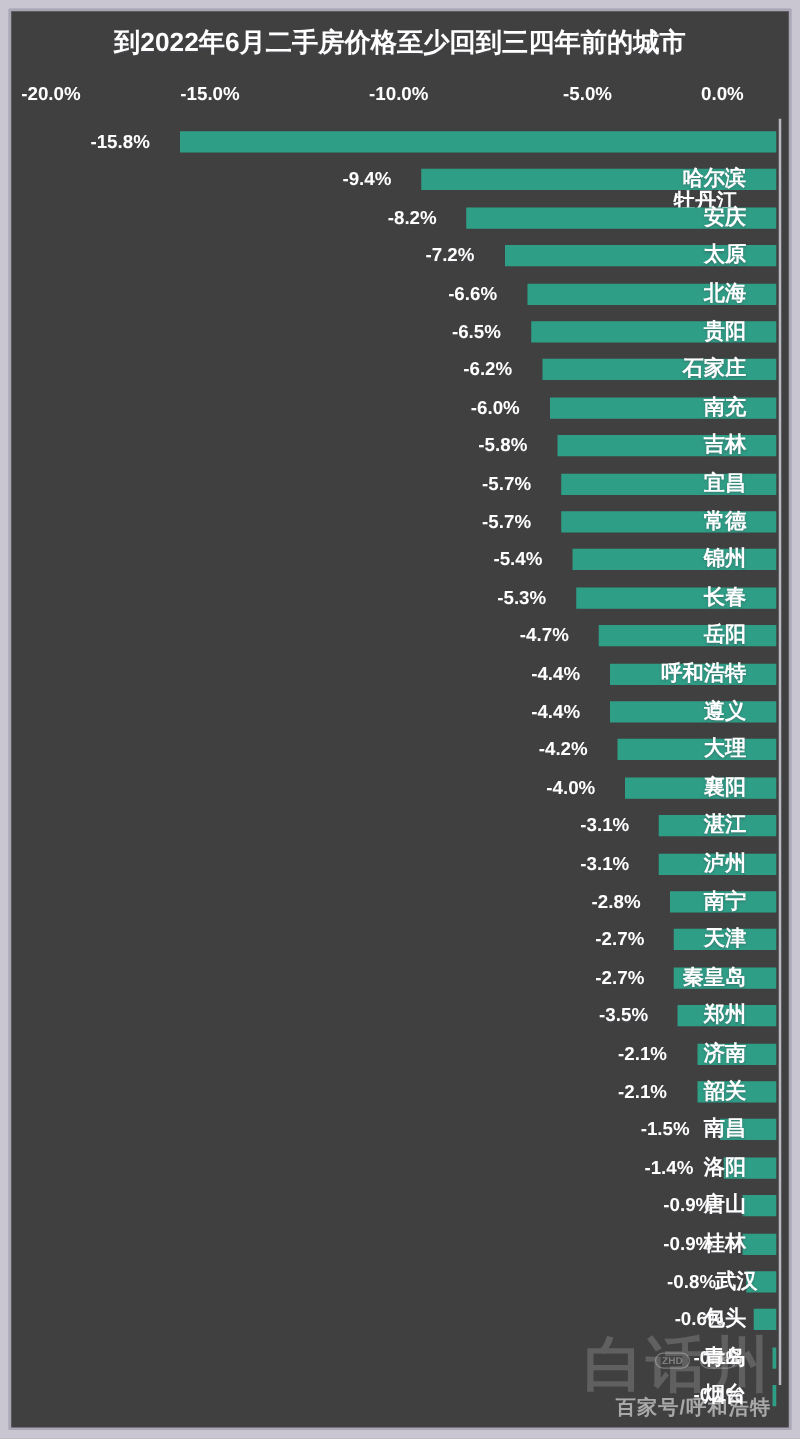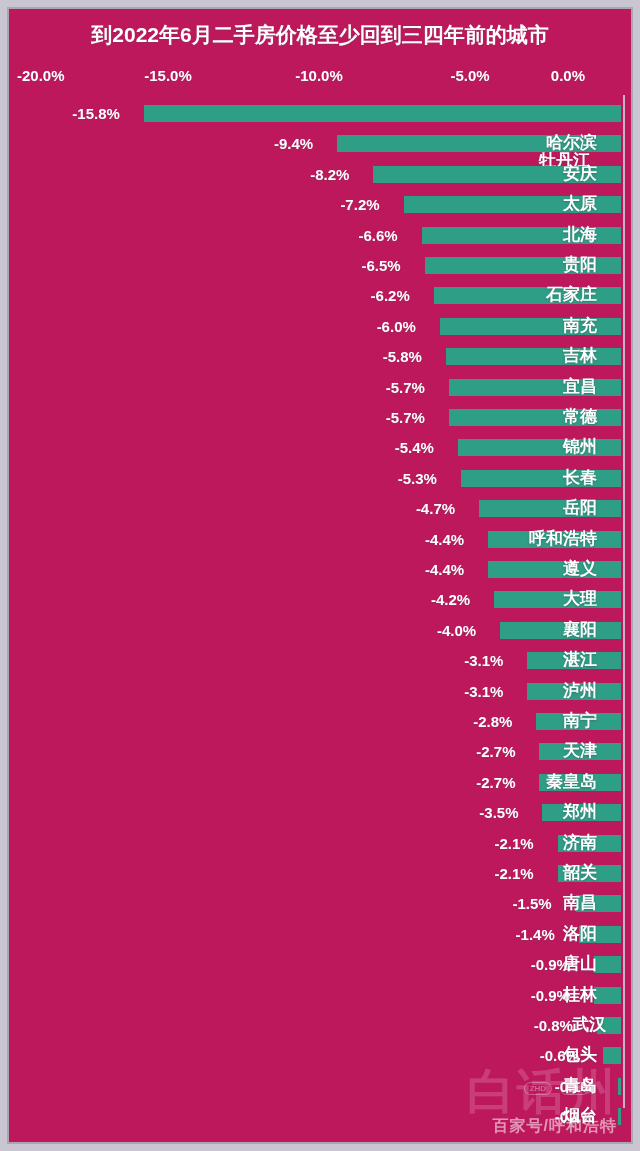--- a/index.html
+++ b/index.html
@@ -14,21 +14,21 @@
     position:relative;
     width:640px;height:1151px;
     box-sizing:border-box;
     background:#9e99ac;
     border:7px solid #c9c6d2;
     overflow:hidden;
   }
   #chart-inner{
     position:absolute;
     left:0;top:0;right:0;bottom:0;
-    background:#be185d;
+    background:#404040;
     border:2px solid #aaa6b6;
     box-sizing:border-box;
   }
 
   
   #chart-title{
     position:absolute;
     left:0;right:0;top:11px;
     text-align:center;
     color:#ffffff;
@@ -36,21 +36,21 @@
     font-weight:bold;
     letter-spacing:0px;
     line-height:30px;
     white-space:nowrap;
     text-shadow:0 1px 1px rgba(80,76,92,.35);
   }
 
   
   #x-axis{
     position:absolute;
-    left:0;right:18px;top:58px;
+    left:0;right:8px;top:58px;
     height:22px;
   }
   .xtick{
     position:absolute;
     top:0;
     color:#ffffff;
     font-size:15px;
     font-weight:bold;
     white-space:nowrap;
     text-shadow:0 1px 1px rgba(80,76,92,.3);

